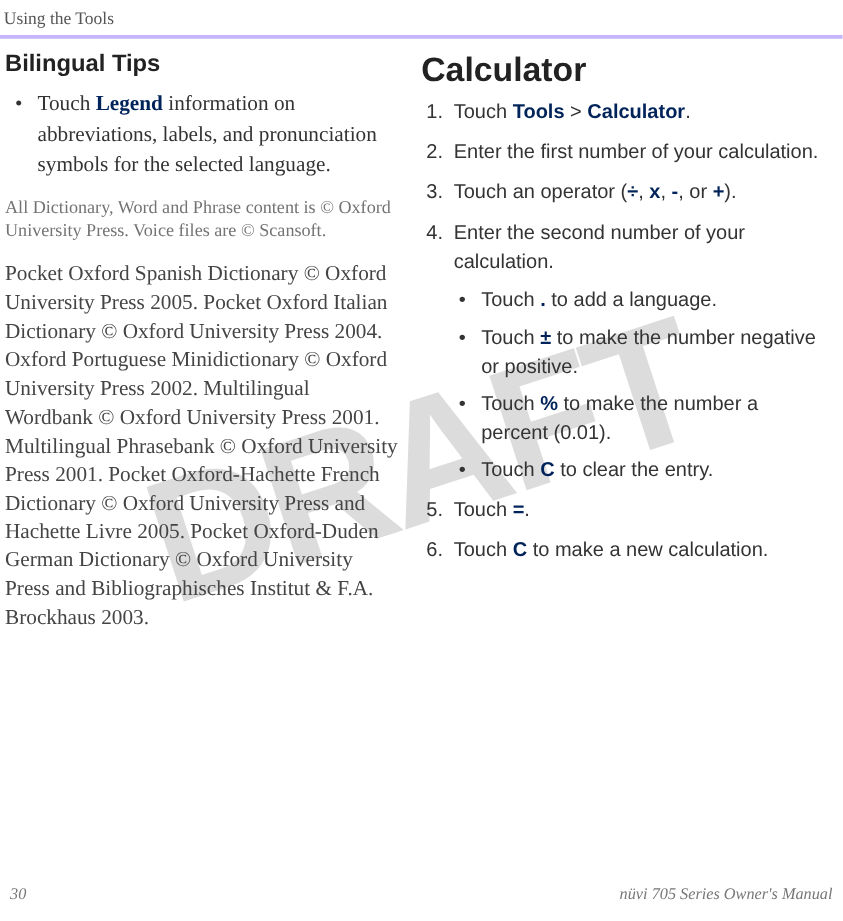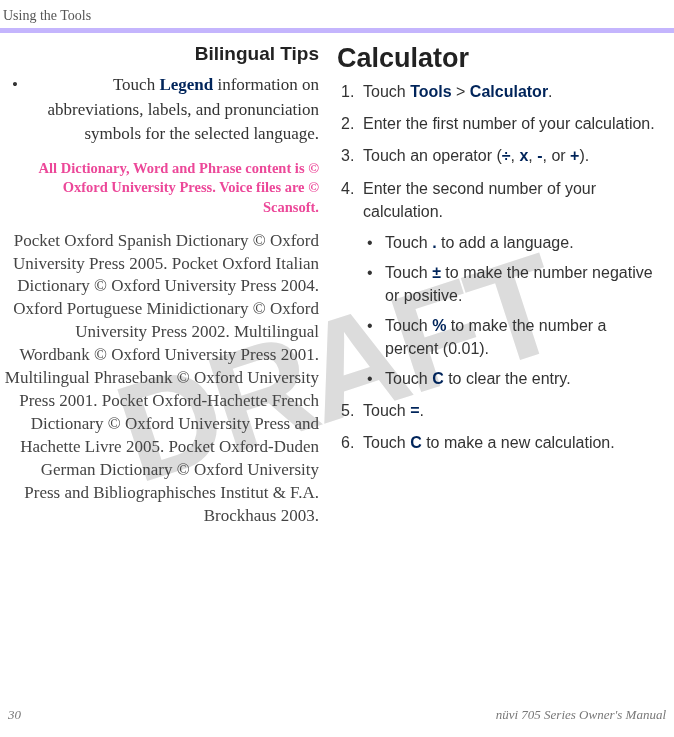--- a/index.html
+++ b/index.html
@@ -23,30 +23,29 @@
       letter-spacing: -5px;
       pointer-events: none;
       font-family: Arial, sans-serif;
     }
     .content { position: relative; z-index: 1; }
     .header {
       font-family: Georgia, serif;
       font-size: 14px;
       color: #555;
       padding: 8px 0 4px 3px;
-      border-bottom: 5px solid #c4b5fd;
+      border-bottom: 3px solid #c4b5fd;
     }
     .columns {
       display: flex;
       padding: 10px 0 0 0;
     }
     .col-left {
       width: 50%;
       padding: 0 18px 0 4px;
-      text-align: right;
     }
     .col-right {
       width: 50%;
       padding: 0 10px 0 0;
     }
     .section-title {
       font-family: Arial, sans-serif;
       font-weight: bold;
       font-size: 19px;
       color: #222;
@@ -74,24 +73,23 @@
     .serif-list > li::before {
       content: "•";
       position: absolute;
       left: -18px;
       top: 0;
     }
     .serif-note {
       font-family: Georgia, 'Times New Roman', serif;
       font-size: 14.5px;
       line-height: 1.35;
-      color: #ec4899;
+      color: #737373;
       margin-top: 4px;
       margin-bottom: 12px;
-      font-weight: bold;
     }
     .copyright-block {
       font-family: Georgia, 'Times New Roman', serif;
       font-size: 17px;
       line-height: 1.35;
       color: #444;
     }
     .bold-link {
       color: #00245a;
       font-weight: bold;

